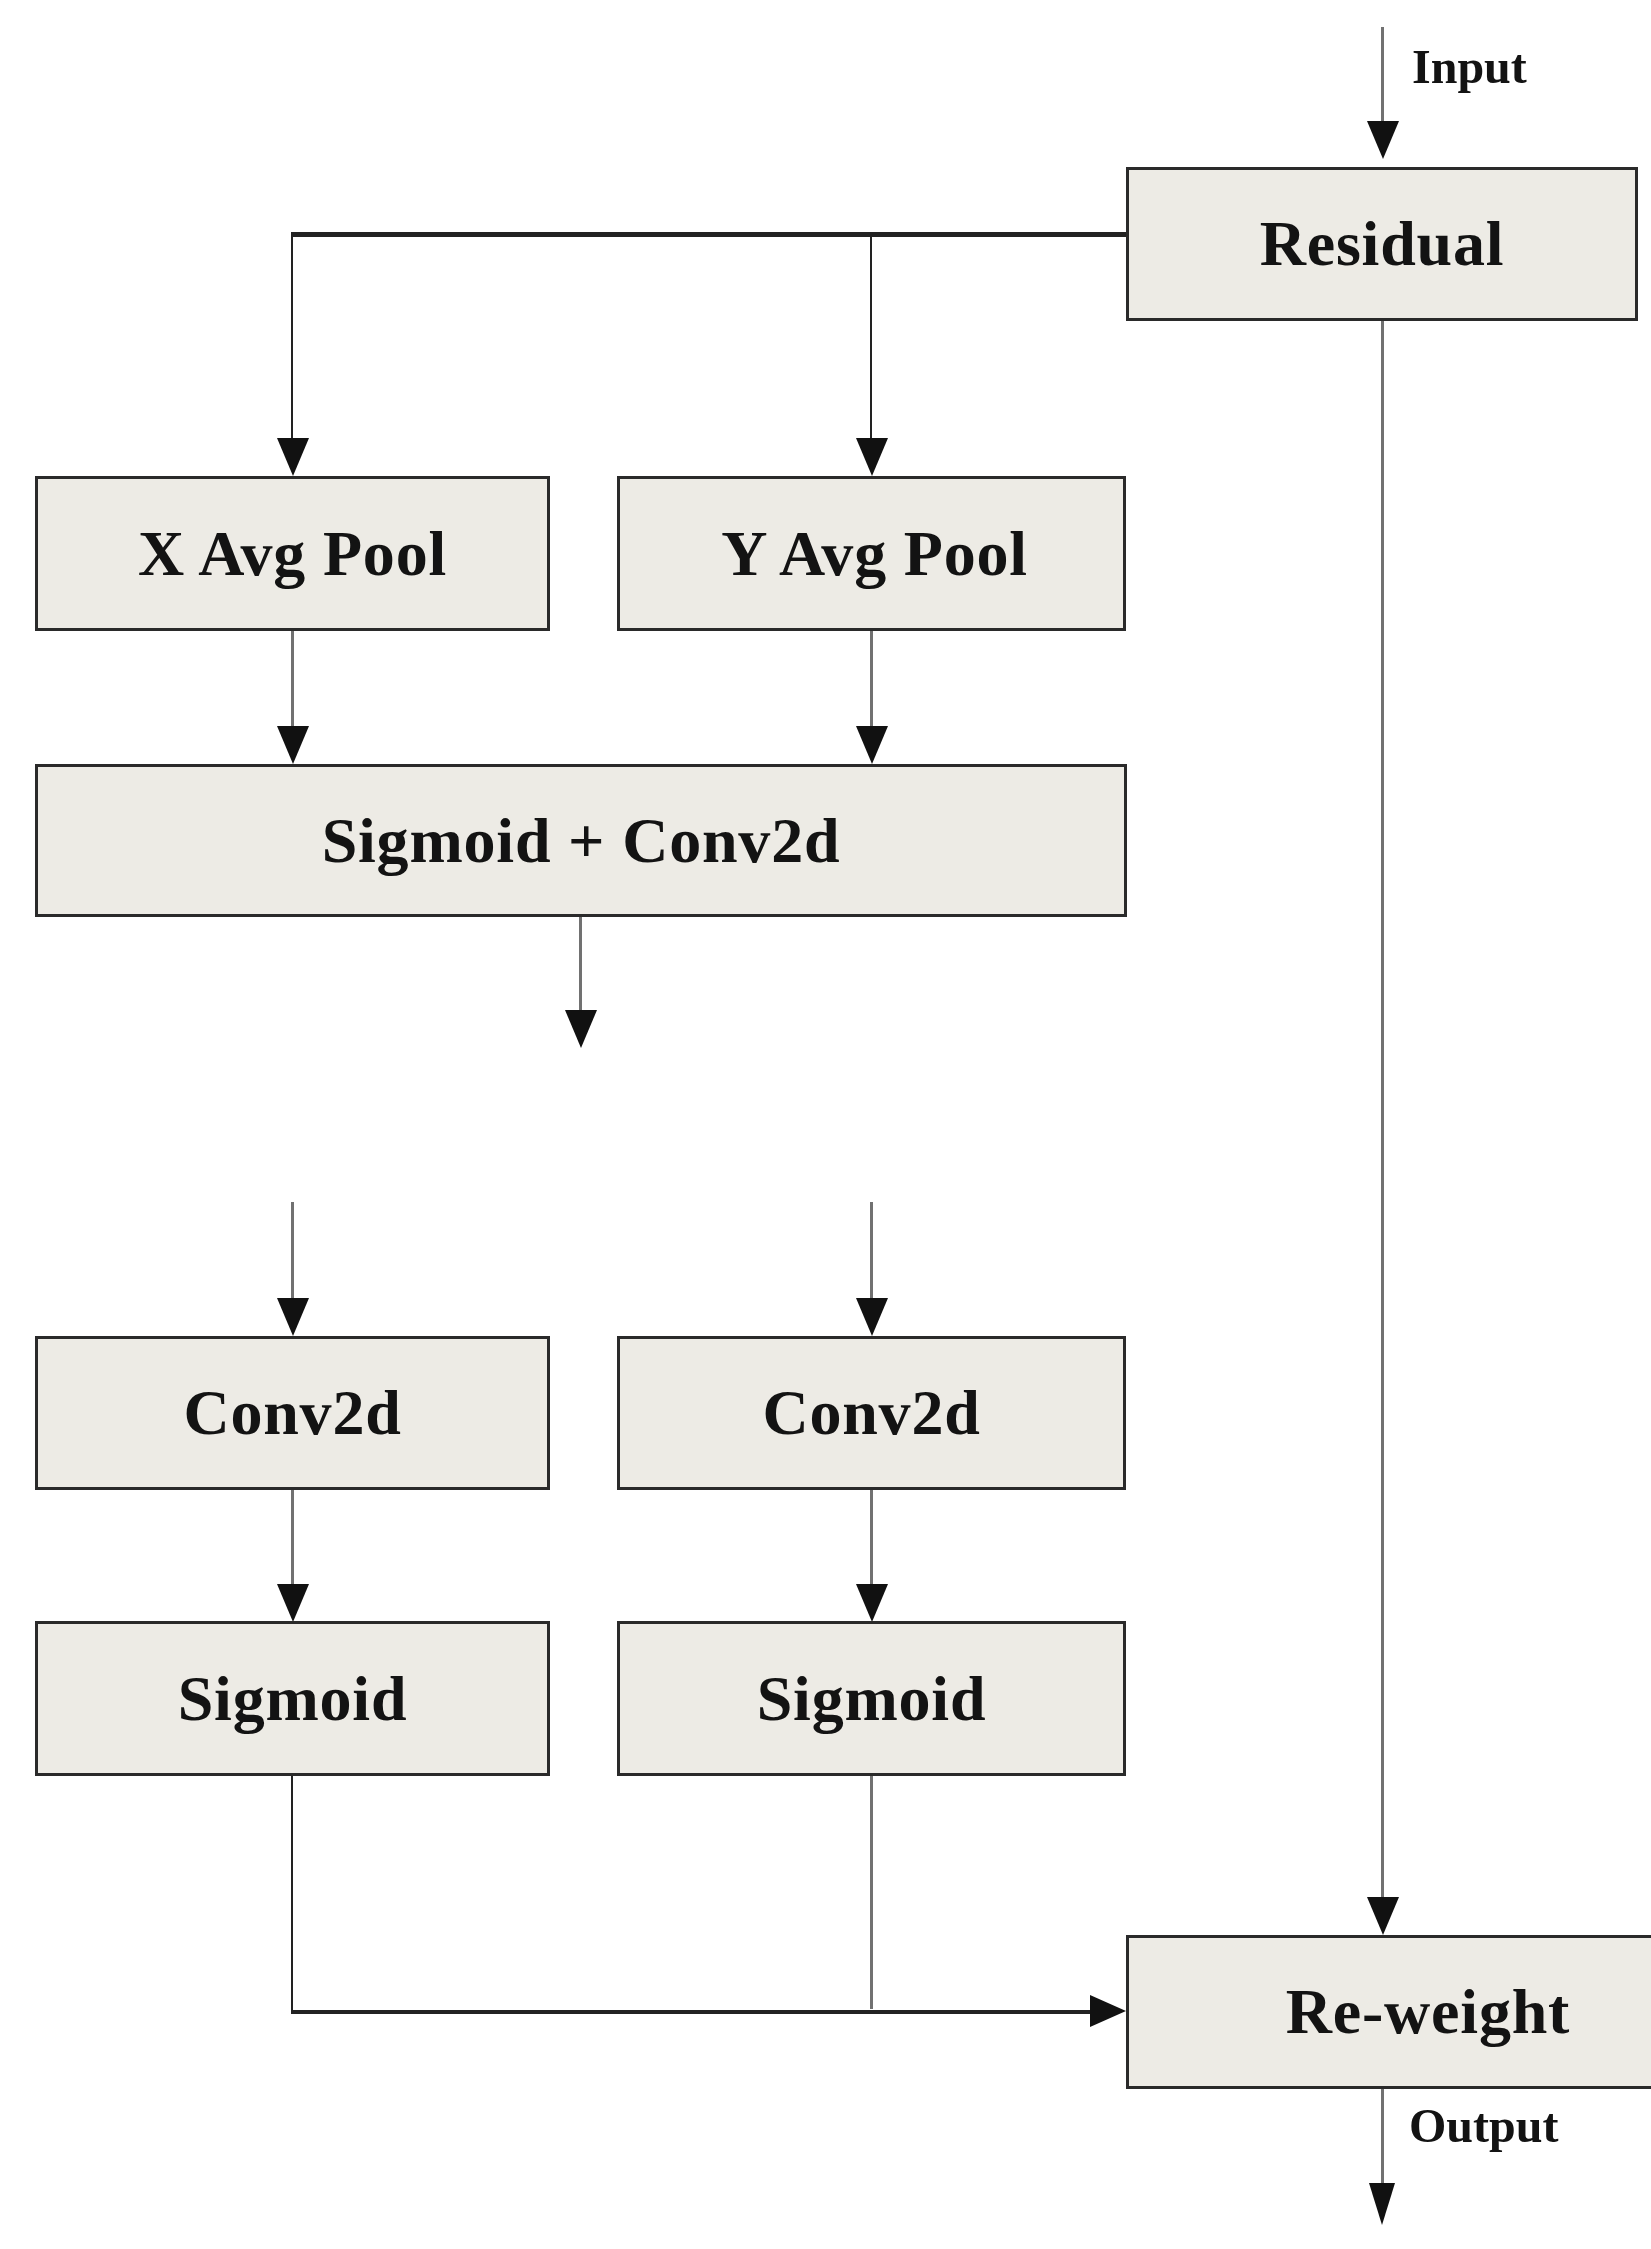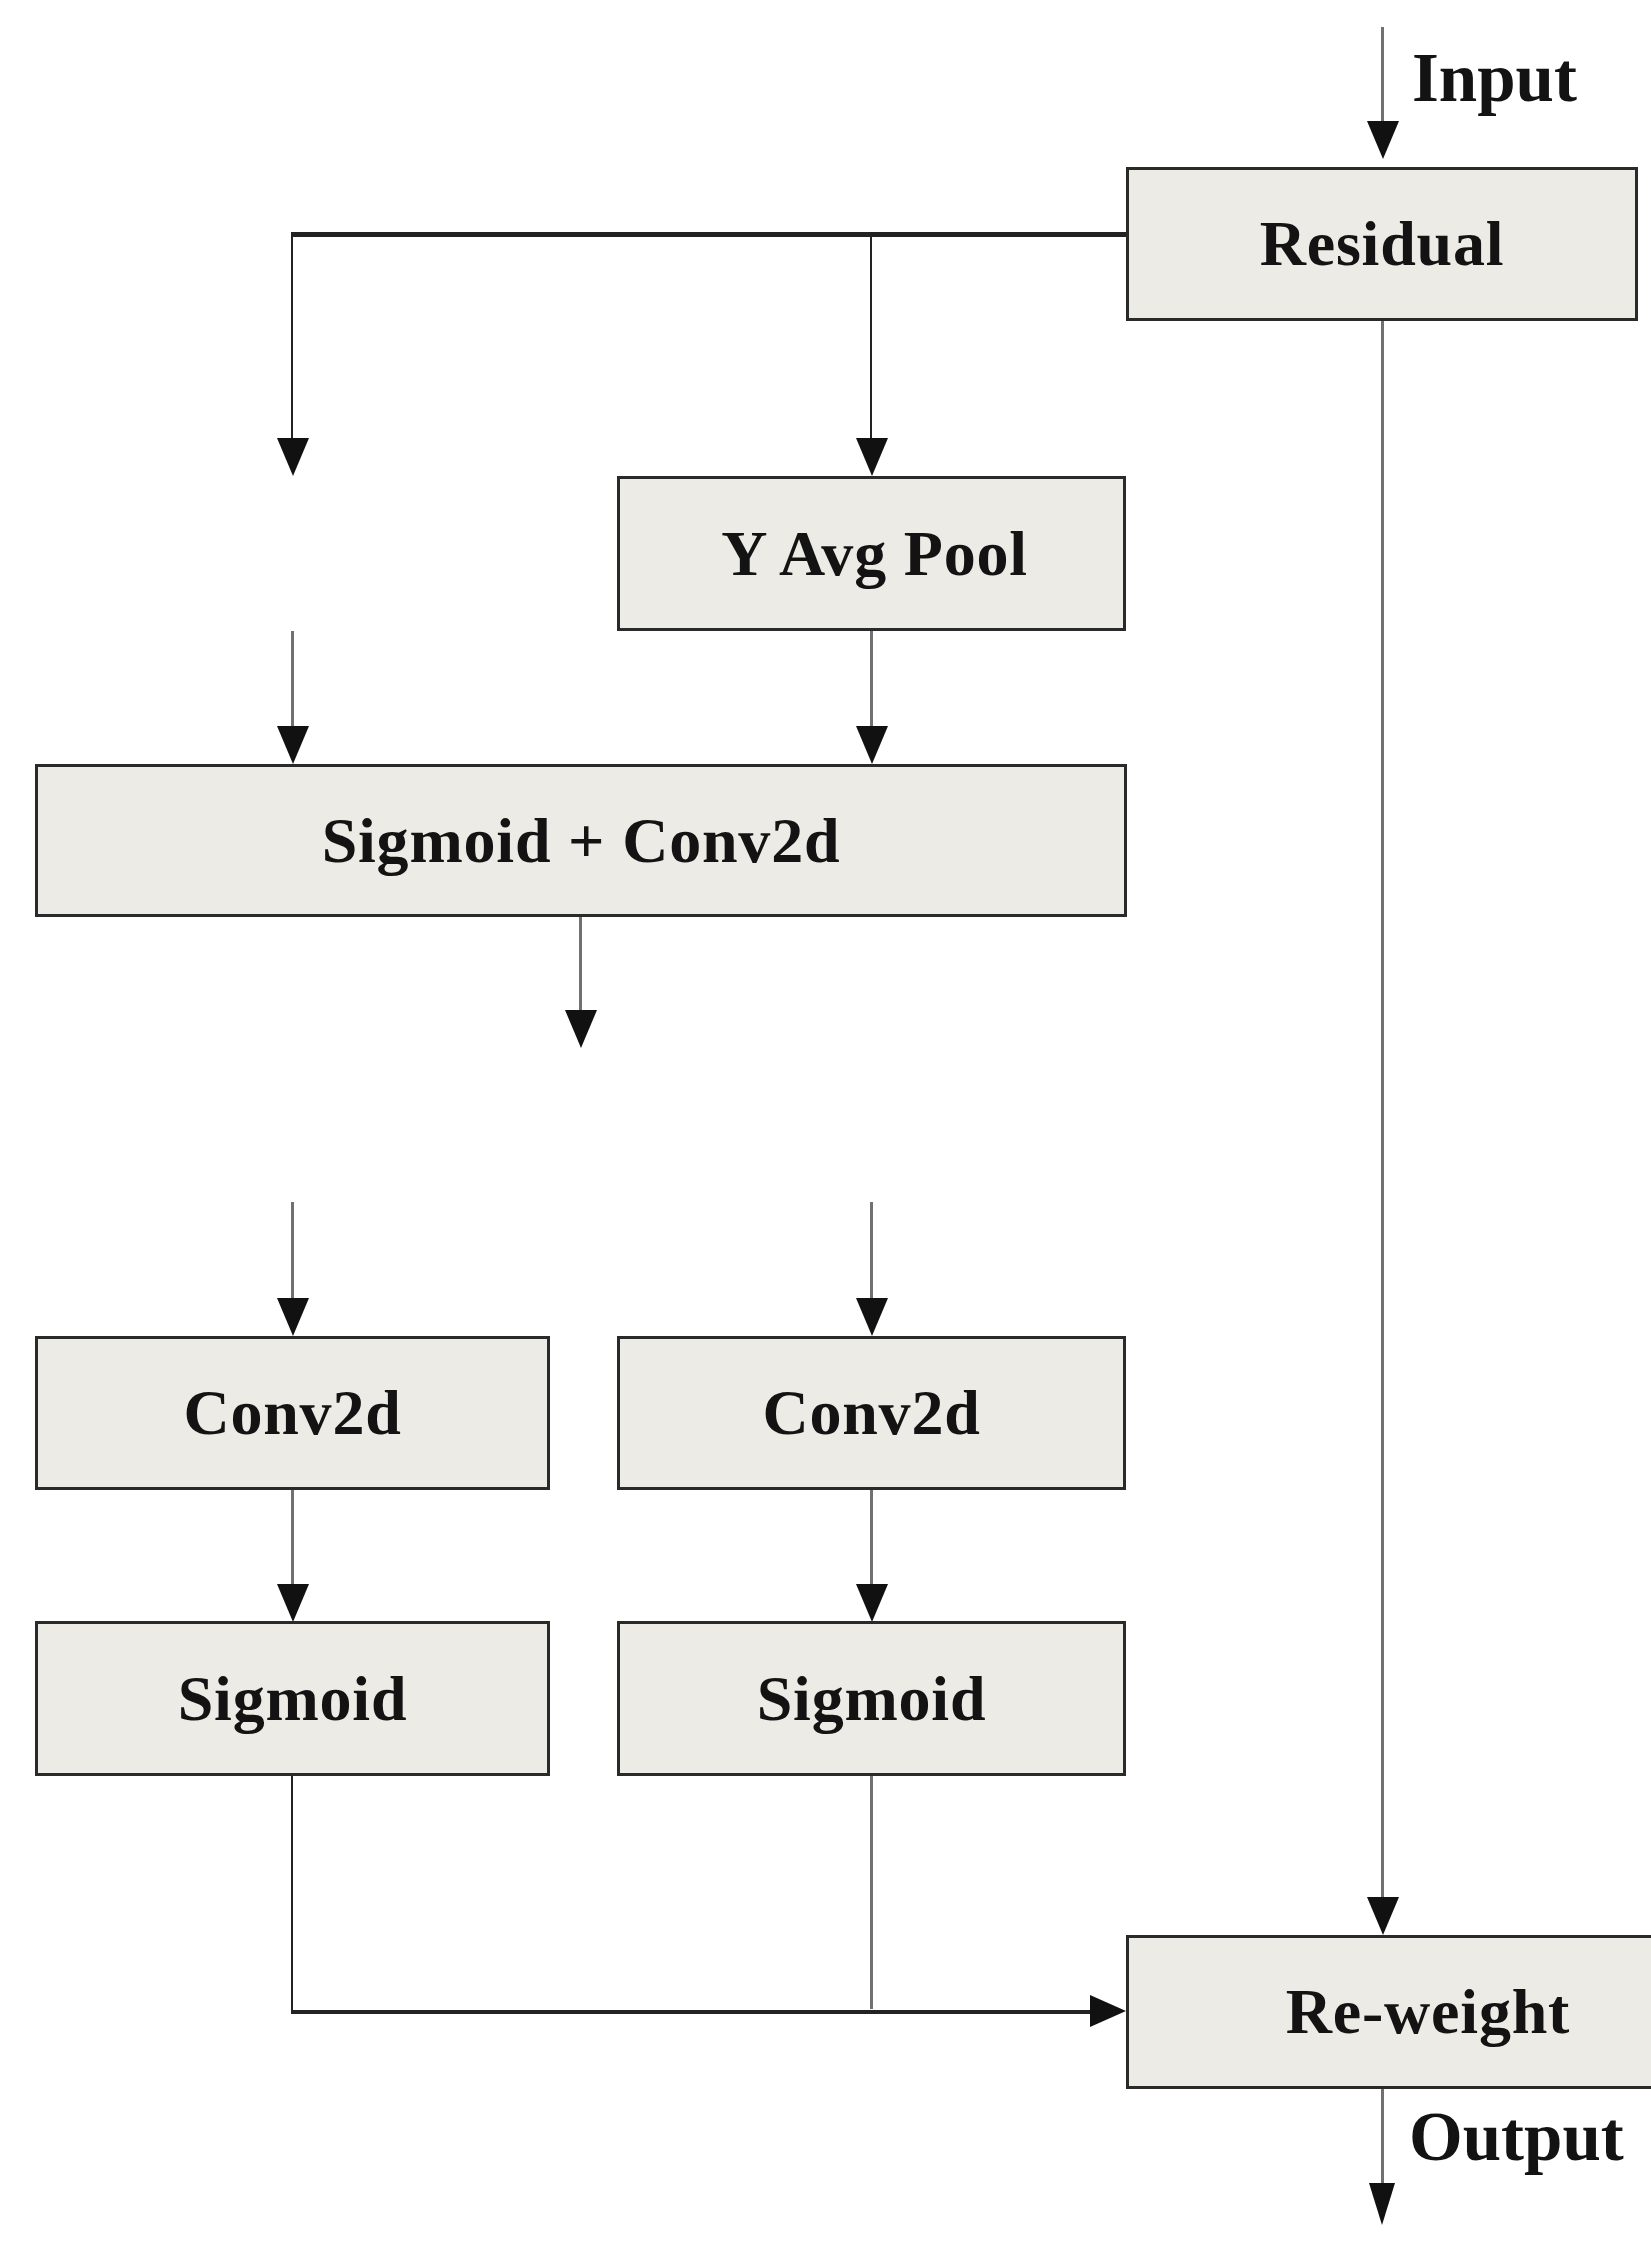--- a/index.html
+++ b/index.html
@@ -32,21 +32,21 @@
   .node span{
     font-weight:bold;
     font-size:64px;
     color:var(--text);
     letter-spacing:0.8px;
     white-space:nowrap;
   }
   .io-label{
     position:absolute;
     font-weight:bold;
-    font-size:69px;
+    font-size:48px;
     color:var(--text);
     white-space:nowrap;
   }
   .vline{position:absolute;width:3px;background:var(--line-gray);}
   .vline.dark{width:2.3px;background:var(--line-dark);}
   .hline{position:absolute;height:4.5px;background:var(--line-dark);}
   .arrow-down{
     position:absolute;width:0;height:0;
     border-left:16px solid transparent;
     border-right:16px solid transparent;
@@ -110,20 +110,23 @@
   <div class="vline" style="left:1381px;top:313px;height:1585px;"></div>
   <div class="arrow-down" style="left:1367px;top:1897px;"></div>
 
   <div class="vline" style="left:1381px;top:2088px;height:97px;"></div>
   <div class="arrow-down small" style="left:1369px;top:2183px;"></div>
 
   <div class="node" style="left:1126px;top:167px;width:512px;height:154px;">
     <span>Residual</span>
   </div>
 
+  <div class="node" style="left:35px;top:476px;width:515px;height:155px;">
+    <span>X Avg Pool</span>
+  </div>
 
   <div class="node" style="left:617px;top:476px;width:509px;height:155px;padding-left:6px;">
     <span>Y Avg Pool</span>
   </div>
 
   <div class="node" style="left:35px;top:764px;width:1092px;height:153px;">
     <span>Sigmoid + Conv2d</span>
   </div>
 
 

